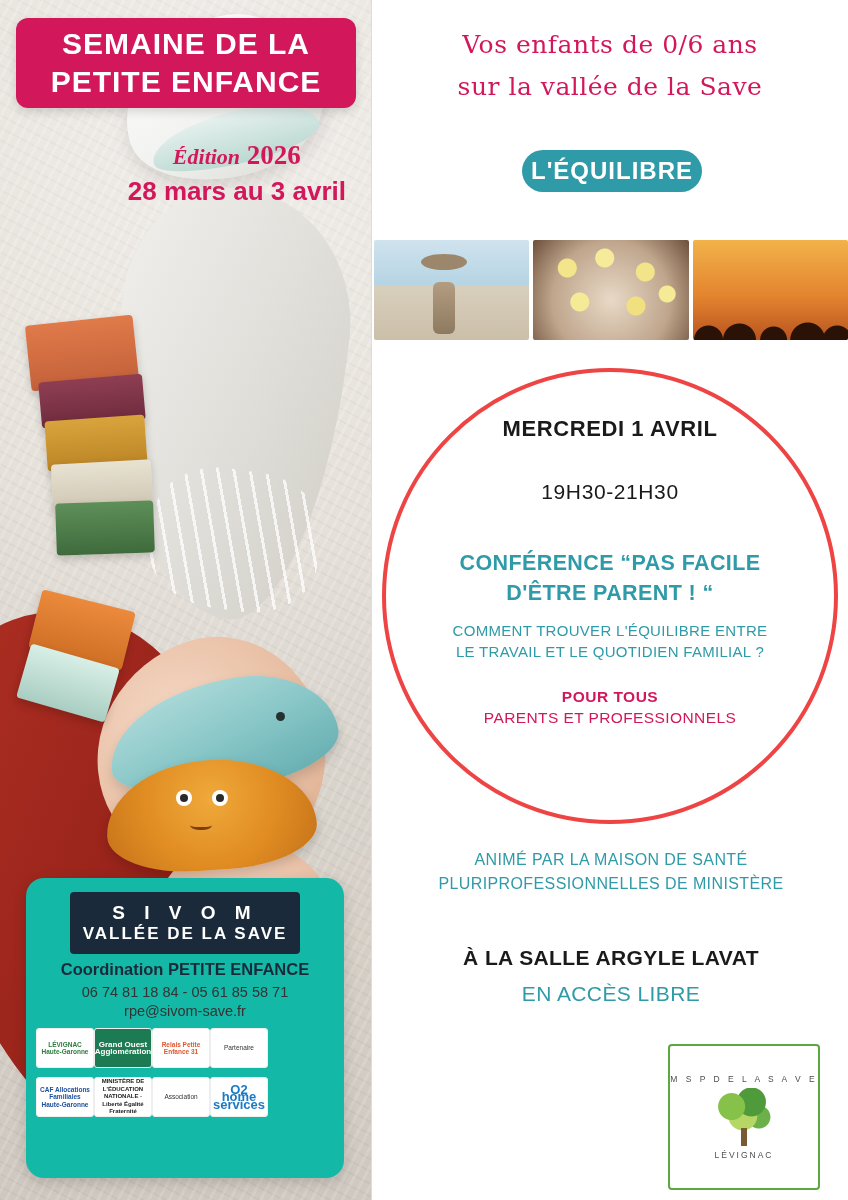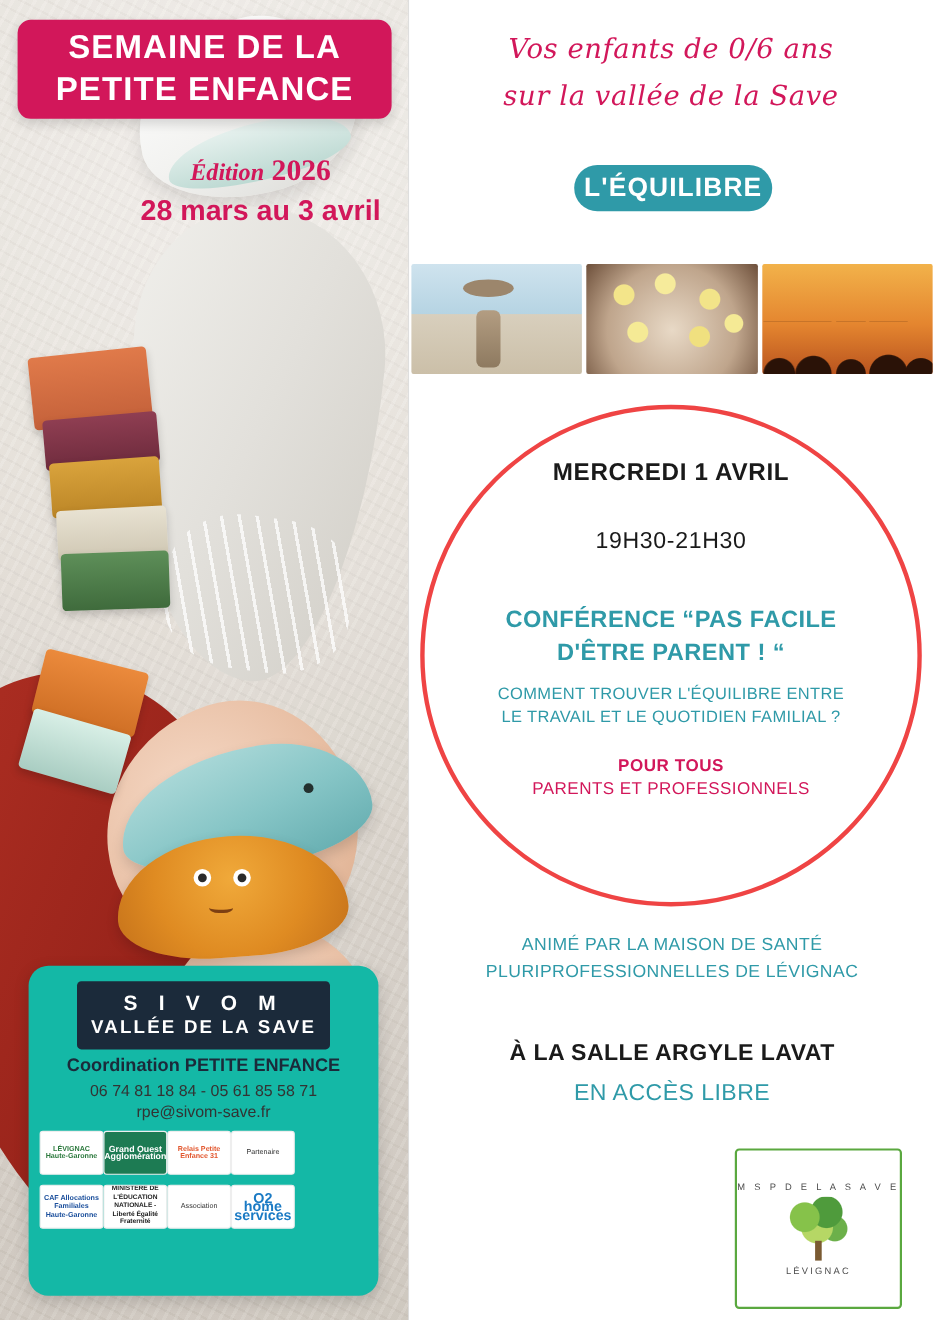--- a/index.html
+++ b/index.html
@@ -152,21 +152,21 @@
   .logo-box.go { background:#1d7b53; color:#fff; font-weight:bold; font-size:8px; }
   .logo-box.rpe { color:#e2562d; font-weight:bold; }
   .logo-box.caf { color:#1b4f9c; font-weight:bold; }
   .logo-box.men { color:#1a1a1a; font-weight:bold; font-size:6px; }
   .logo-box.o2 { color:#1a7ac4; font-weight:bold; font-size:13px; }
 
   
   .right-col { position:absolute; left:372px; top:0; width:476px; height:1200px; background:#fff; }
   .handwrite {
     position:absolute; left:0; top:24px; width:476px; text-align:center;
-    color:#d2175a; font-family:"DejaVu Serif", serif; font-style:italic;
+    color:#d2175a; font-family:"DejaVu Serif", serif; 
     font-size:25px; line-height:42px; letter-spacing:.5px;
   }
   .equilibre-pill {
     position:absolute; left:150px; top:150px; width:180px; height:42px;
     background:#2f9aa8; border-radius:22px;
     display:flex; align-items:center; justify-content:center;
     color:#fff; font-size:24px; font-weight:bold; letter-spacing:1px;
   }
   .photo-strip { position:absolute; left:374px; top:240px; width:474px; height:100px; display:flex; gap:4px; }
   .ps { flex:1; height:100px; border-radius:2px; overflow:hidden; position:relative; }
@@ -333,21 +333,21 @@
     <div class="cb-sub">
       <div>COMMENT TROUVER L'ÉQUILIBRE ENTRE</div>
       <div>LE TRAVAIL ET LE QUOTIDIEN FAMILIAL ?</div>
     </div>
     <div class="cb-pour">POUR TOUS</div>
     <div class="cb-prof">PARENTS ET PROFESSIONNELS</div>
   </div>
 
   <div class="anime">
     <div>ANIMÉ PAR LA MAISON DE SANTÉ</div>
-    <div>PLURIPROFESSIONNELLES DE LÉVIGNAC</div>
+    <div>PLURIPROFESSIONNELLES DE MINISTÈRE</div>
   </div>
 
   <div class="salle">À LA SALLE ARGYLE LAVAT</div>
   <div class="acces">EN ACCÈS LIBRE</div>
 
   <div class="msp-logo">
     <div class="arc">M S P   D E   L A   S A V E</div>
     <div class="msp-tree">
       <div class="crown"></div>
       <div class="trunk"></div>

